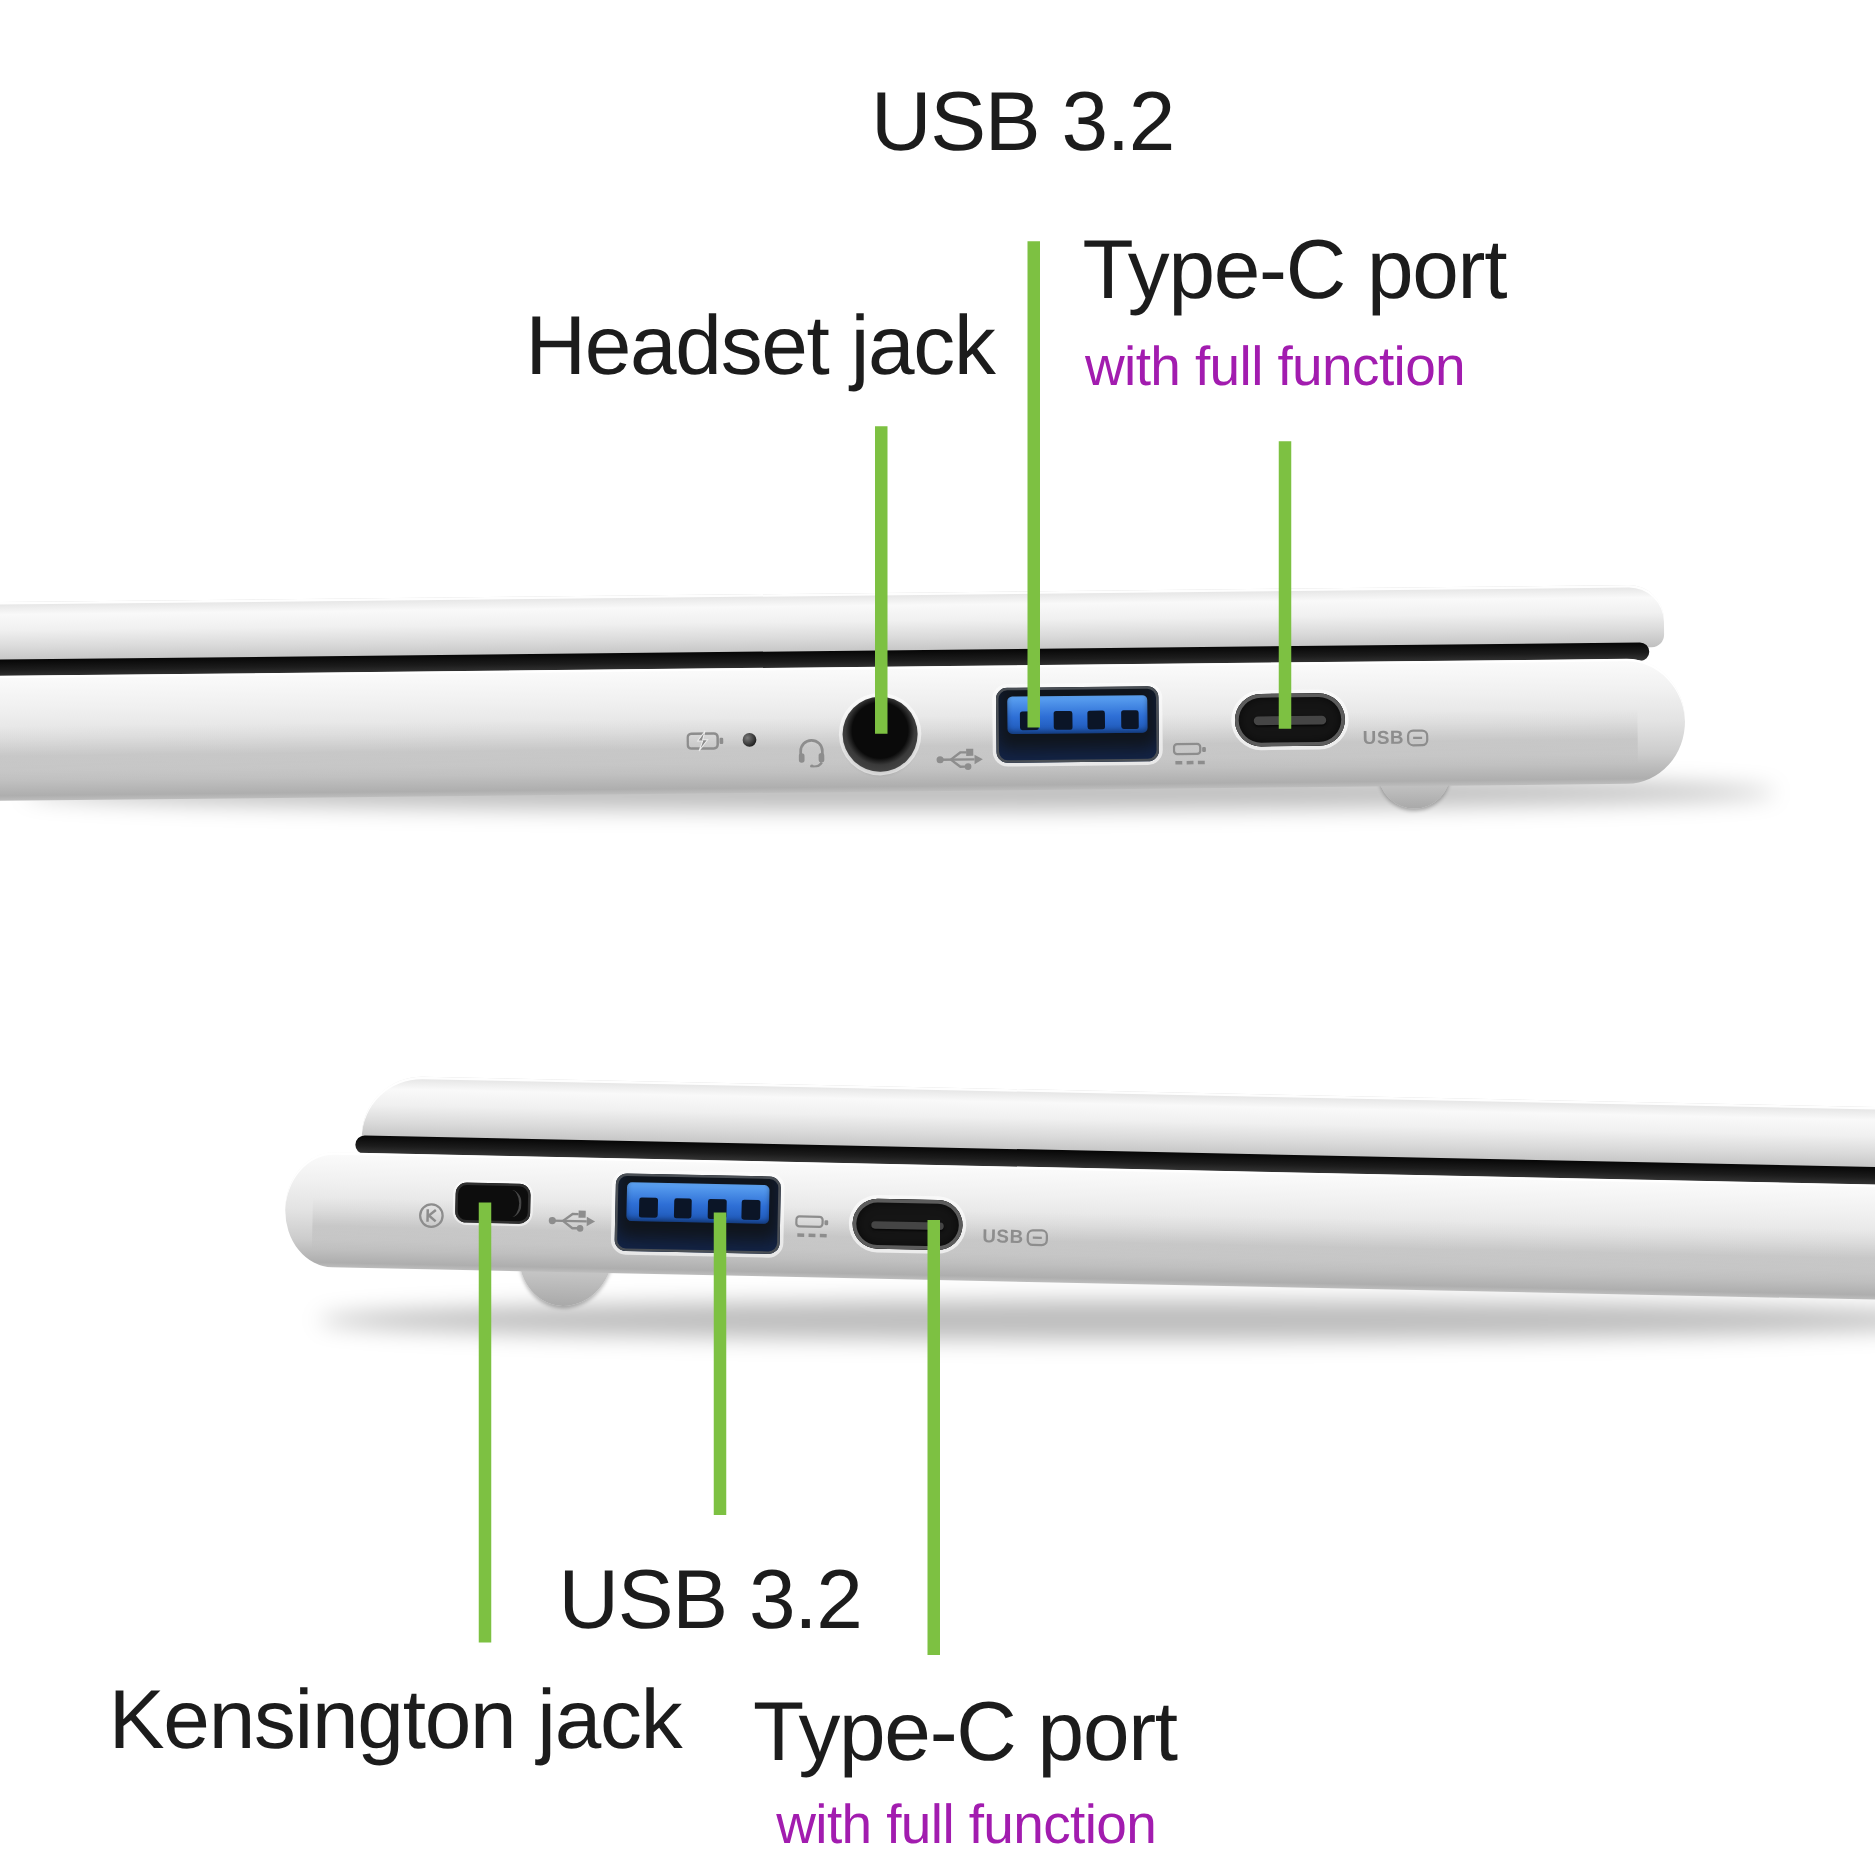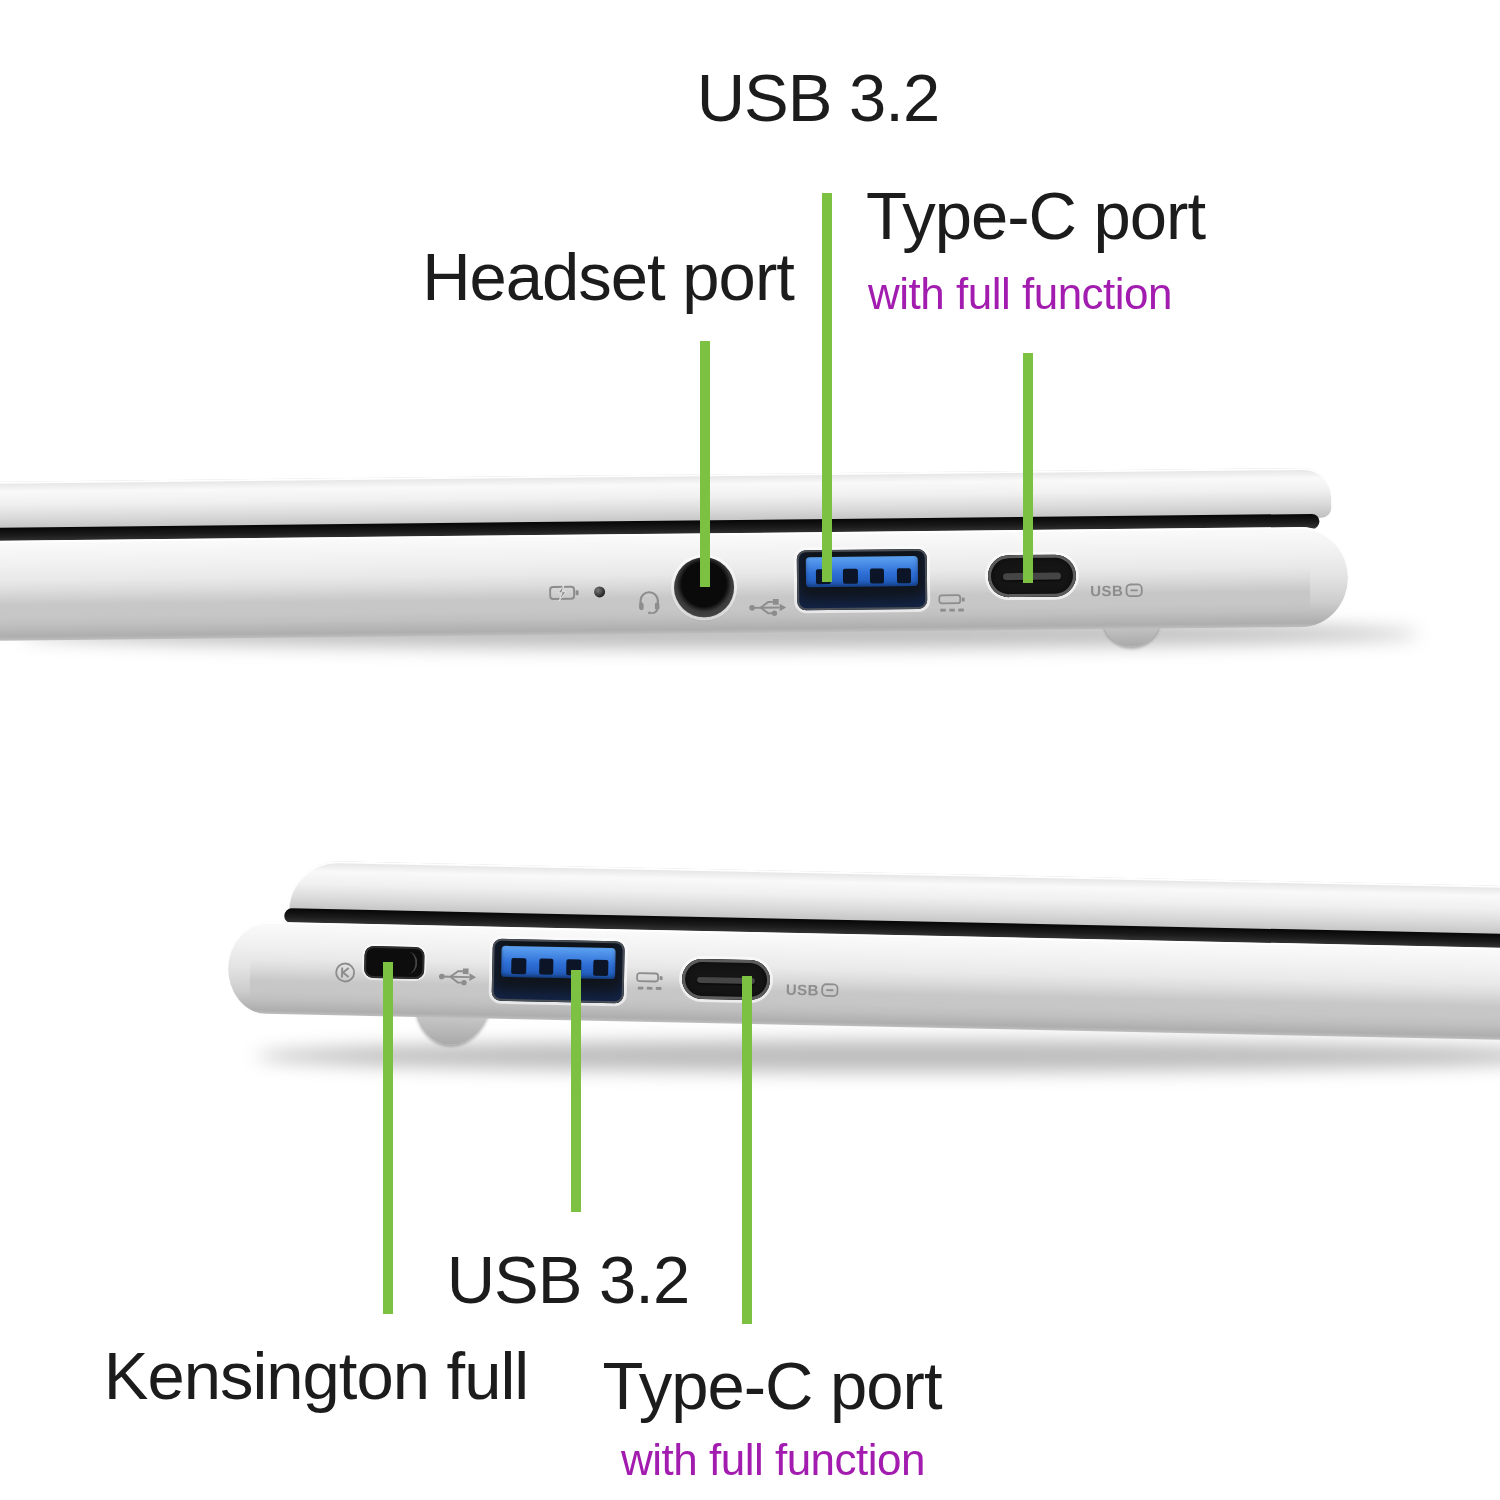--- a/index.html
+++ b/index.html
@@ -131,21 +131,21 @@
     color: #8d8d8d; font-size: 15px; font-weight: 700;
     letter-spacing: 0.5px;
   }
 </style>
 </head>
 <body>
 
 <div id="canvas">
 
   <div class="label-lg centered" style="left:818px; top:64px;">USB 3.2</div>
-  <div class="label-lg centered" style="left:608px; top:243px;">Headset port</div>
+  <div class="label-lg centered" style="left:608px; top:243px;">Headset jack</div>
   <div class="label-lg" style="left:866px; top:182px;">Type-C port</div>
   <div class="label-sm" style="left:868px; top:272px;">with full function</div>
 
   <div class="callout-line" style="left:822px; top:193px; height:389px;"></div>
   <div class="callout-line" style="left:700px; top:341px; height:246px;"></div>
   <div class="callout-line" style="left:1023px; top:353px; height:230px;"></div>
 
   <div class="shadow" style="left:20px; top:620px; width:1400px; height:28px;"></div>
 
   <div class="laptop-group" id="laptop-top">
@@ -257,17 +257,17 @@
         <path d="M6 8 h8" stroke="#8d8d8d" stroke-width="2" fill="none"></path>
       </svg>
     </div>
   </div>
 
   <div class="callout-line" style="left:383px; top:962px; height:352px;"></div>
   <div class="callout-line" style="left:571px; top:970px; height:242px;"></div>
   <div class="callout-line" style="left:742px; top:976px; height:348px;"></div>
 
   <div class="label-lg centered" style="left:568px; top:1246px;">USB 3.2</div>
-  <div class="label-lg centered" style="left:316px; top:1342px;">Kensington full</div>
+  <div class="label-lg centered" style="left:316px; top:1342px;">Kensington jack</div>
   <div class="label-lg centered" style="left:772px; top:1352px;">Type-C port</div>
   <div class="label-sm centered" style="left:773px; top:1438px;">with full function</div>
 
 </div>
 
 </body></html>

